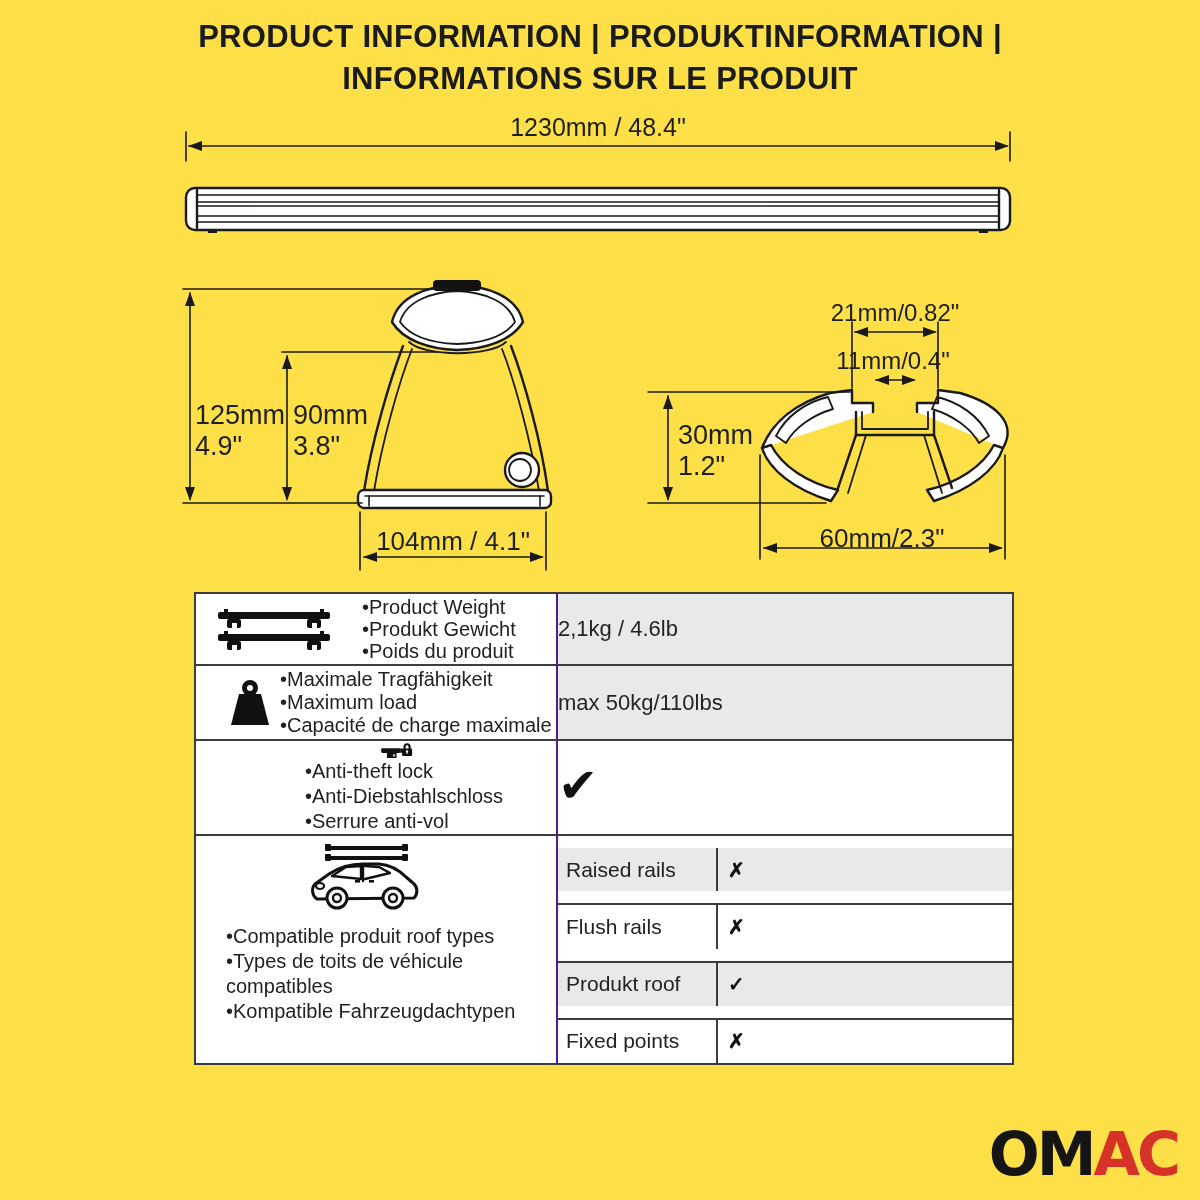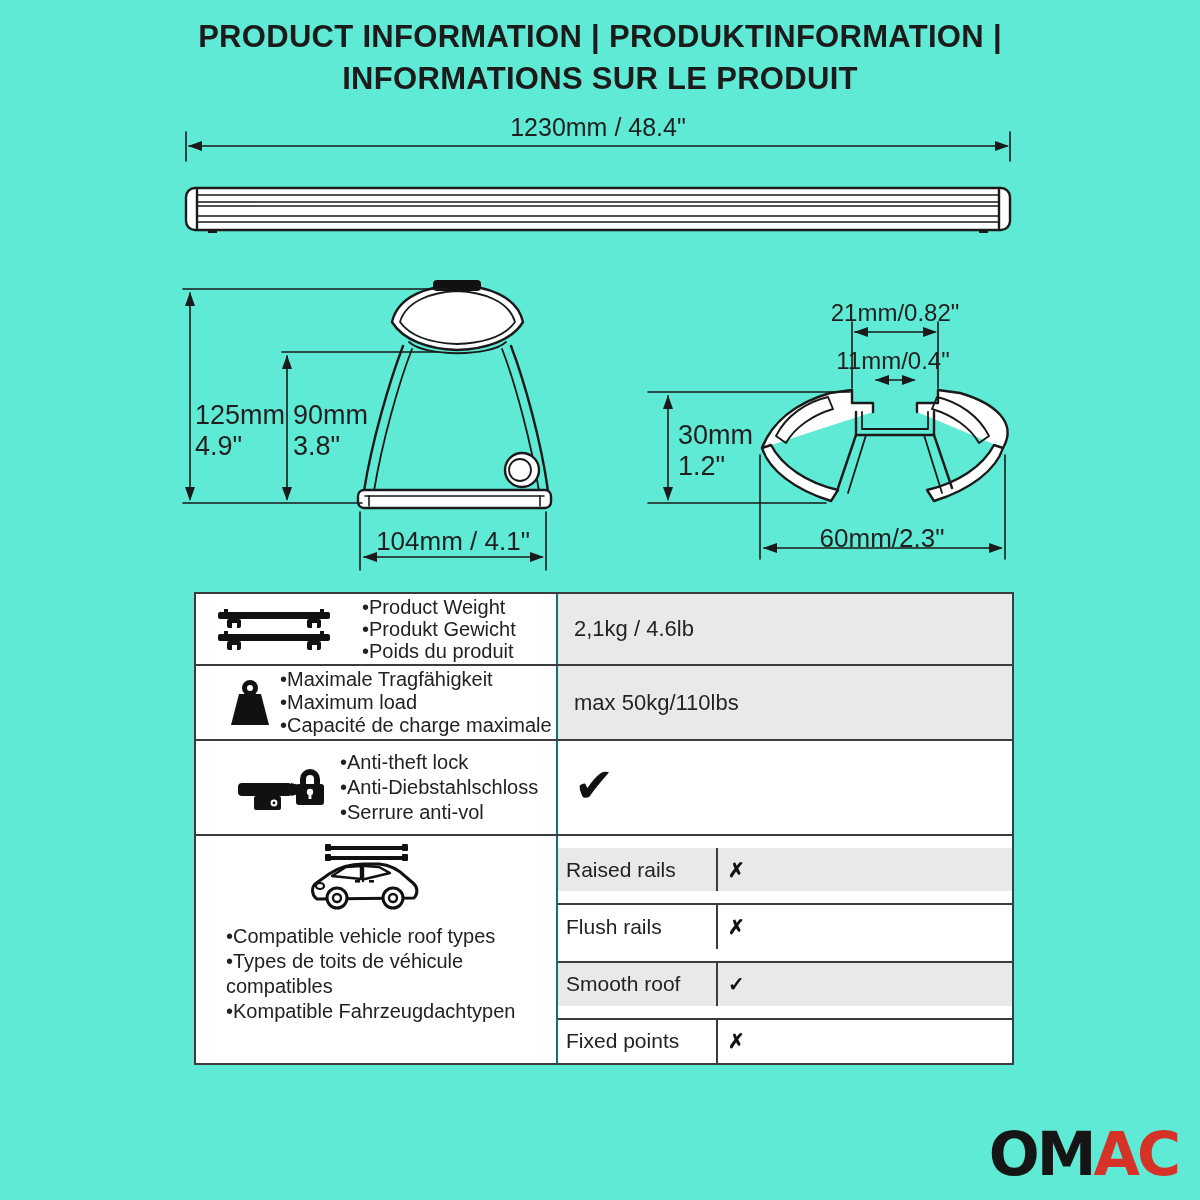--- a/index.html
+++ b/index.html
@@ -1,45 +1,45 @@
 <!DOCTYPE html>
 <html><head>
 <meta charset="utf-8">
 <style>
   html,body{margin:0;padding:0;background:#fff;}
-  .canvas{position:relative;width:1200px;height:1200px;background:#5eead4;
+  .canvas{position:relative;width:1200px;height:1200px;background:#fde047;
           font-family:"Liberation Sans",sans-serif;color:#1c1c1c;overflow:hidden;}
 
   
   .title{position:absolute;top:16px;left:0;width:1200px;text-align:center;
          font-weight:bold;font-size:31px;line-height:42px;color:#1b1b1b;letter-spacing:.3px;}
 
   
   .drawings{position:absolute;left:0;top:0;width:1200px;height:1200px;}
 
   
   .dim{position:absolute;color:#1f1f1f;font-size:25px;white-space:nowrap;}
   .dim.center{transform:translateX(-50%);}
   .dim .l2{display:block;}
   #dim-125,#dim-90,#dim-30{font-size:27px;line-height:31px;}
 
   
   .tbl{position:absolute;left:194px;top:592px;width:816px;border:2px solid #3c3c3c;
        background:#fff;box-sizing:content-box;}
   .row{display:flex;border-top:2px solid #3c3c3c;}
   .row:first-child{border-top:none;}
-  .cell-l{width:362px;border-right:2px solid #0f766e;display:flex;align-items:center;box-sizing:border-box;}
-  .cell-v{flex:1;display:flex;align-items:center;padding-left:16px;font-size:22px;color:#242424;text-align:center;}
+  .cell-l{width:362px;border-right:2px solid #4c1d95;display:flex;align-items:center;box-sizing:border-box;}
+  .cell-v{flex:1;display:flex;align-items:center;font-size:22px;color:#242424;text-align:center;}
   .gray{background:#e9e9e9;}
   .labels{display:flex;flex-direction:column;font-size:20px;color:#222;}
   .r1{height:70px;}.r1 .labels{line-height:22px;margin-left:32px;}
   .r1 .cell-l{padding-left:22px;}
   .r2{height:50px;}.r2 .cell-l{padding-left:30px;font-size:20px;}
   .r3{height:73px;}.r3 .cell-l{padding-left:32px;}.r3 .labels{line-height:23px;margin-left:8px;}
-  .r4{height:93px;}.r4 .cell-l{padding-left:42px;}.r4 .labels{line-height:25px;margin-left:14px;}
+  .r4{height:93px;}.r4 .cell-l{padding-left:42px;flex-direction:column;}.r4 .labels{line-height:25px;margin-left:14px;}
   .r5{height:227px;}
   .r5 .cell-l{flex-direction:column;align-items:flex-start;padding:8px 0 0 0;}
   .r5 .labels{line-height:25px;padding-left:30px;width:310px;margin-top:10px;}
   .caricon-wrap{align-self:center;transform:translateX(-10px);}
   .bigcheck{font-size:48px;line-height:48px;color:#111;margin-top:-4px;padding-left:0;}
   .sub{flex:1;display:flex;flex-direction:column;}
   .srow{flex:1;display:flex;border-top:2px solid #3c3c3c;margin-top:12px;}
   .srow:first-child{border-top:none;}
   .slabel{width:150px;border-right:2px solid #3c3c3c;display:flex;align-items:center;
           padding-left:8px;font-size:21px;color:#222;}
@@ -272,36 +272,36 @@
             </g>
             <circle cx="30" cy="54" r="10" fill="#fff" stroke="#111" stroke-width="3"></circle>
             <circle cx="30" cy="54" r="4" fill="none" stroke="#111" stroke-width="2.4"></circle>
             <circle cx="86" cy="54" r="10" fill="#fff" stroke="#111" stroke-width="3"></circle>
             <circle cx="86" cy="54" r="4" fill="none" stroke="#111" stroke-width="2.4"></circle>
             <rect x="48" y="36" width="5" height="2.6" fill="#111"></rect>
             <rect x="62" y="36" width="5" height="2.6" fill="#111"></rect>
           </svg>
         </div>
         <div class="labels">
-          <span>•Compatible vehicle roof types</span>
+          <span>•Compatible produit roof types</span>
           <span>•Types de toits de véhicule compatibles</span>
           <span>•Kompatible Fahrzeugdachtypen</span>
         </div>
       </div>
       <div class="sub">
         <div class="srow gray">
           <div class="slabel">Raised rails</div>
           <div class="sval">✗</div>
         </div>
         <div class="srow">
           <div class="slabel">Flush rails</div>
           <div class="sval">✗</div>
         </div>
         <div class="srow gray">
-          <div class="slabel">Smooth roof</div>
+          <div class="slabel">Produkt roof</div>
           <div class="sval">✓</div>
         </div>
         <div class="srow">
           <div class="slabel">Fixed points</div>
           <div class="sval">✗</div>
         </div>
       </div>
     </div>
   </div>
 

